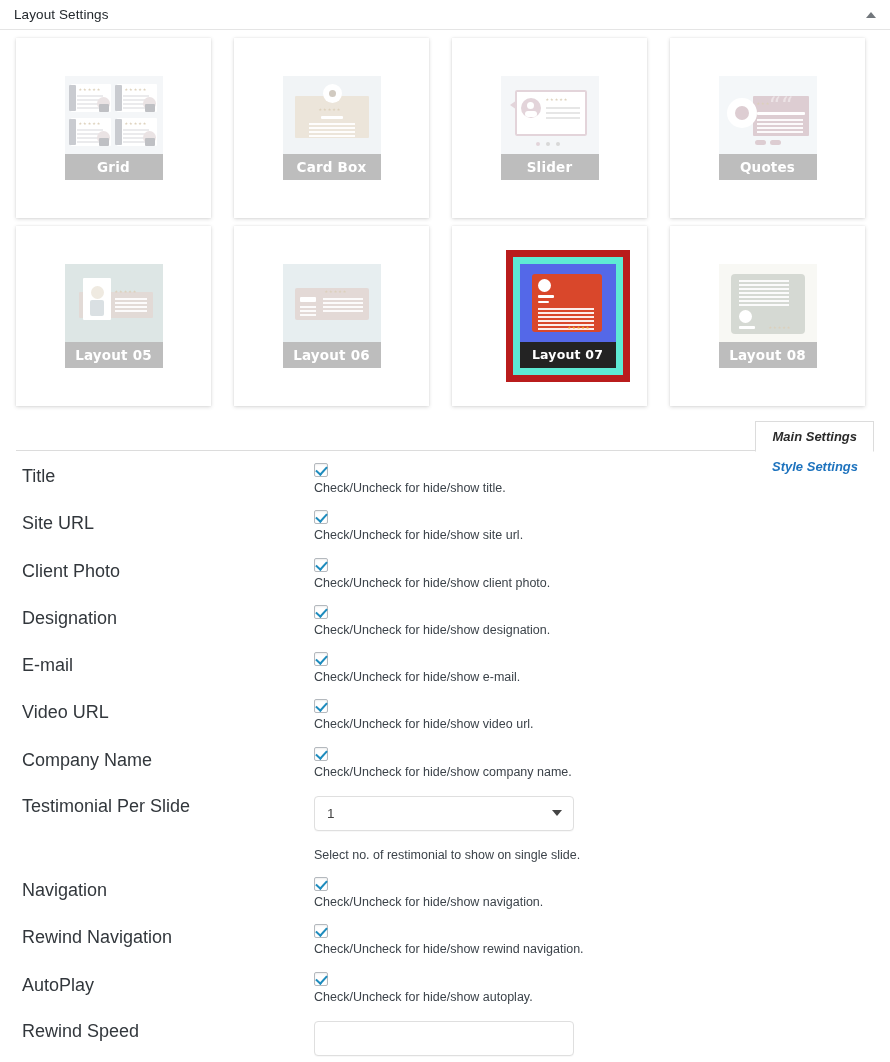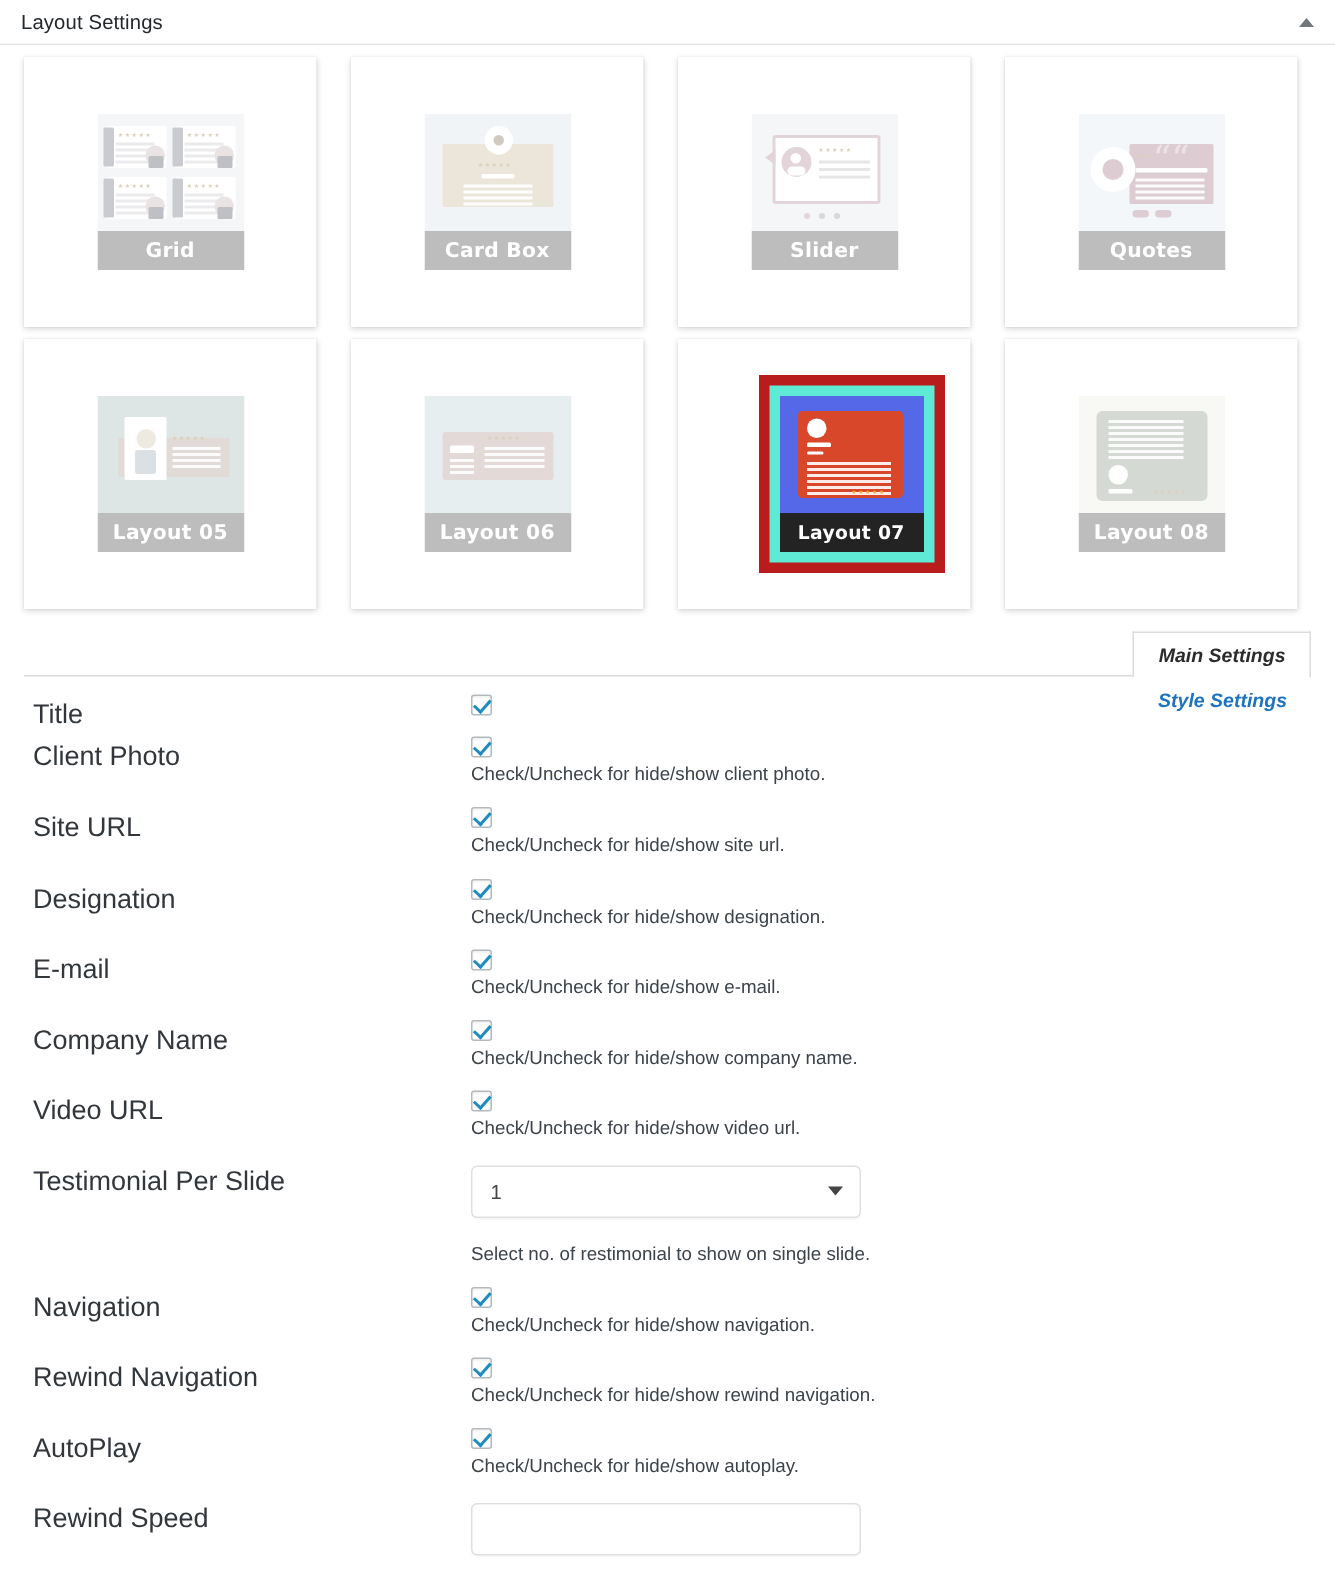--- a/index.html
+++ b/index.html
@@ -414,74 +414,75 @@
     <div class="tab active">Main Settings</div>
     <div class="tab inactive">Style Settings</div>
   </div>
 
 <div class="form">
     <div class="form-row">
       <div class="form-label">Title</div>
       <div class="form-field">
         <div class="check-block">
           <span class="cb"></span>
+          <div class="help">Check/Uncheck for hide/show title.</div>
+        </div>
+      </div>
+    </div>
+    <div class="form-row">
+      <div class="form-label">Site URL</div>
+      <div class="form-field">
+        <div class="check-block">
+          <span class="cb"></span>
+          <div class="help">Check/Uncheck for hide/show site url.</div>
         </div>
       </div>
     </div>
     <div class="form-row">
       <div class="form-label">Client Photo</div>
       <div class="form-field">
         <div class="check-block">
           <span class="cb"></span>
           <div class="help">Check/Uncheck for hide/show client photo.</div>
         </div>
       </div>
     </div>
     <div class="form-row">
-      <div class="form-label">Site URL</div>
-      <div class="form-field">
-        <div class="check-block">
-          <span class="cb"></span>
-          <div class="help">Check/Uncheck for hide/show site url.</div>
-        </div>
-      </div>
-    </div>
-    <div class="form-row">
       <div class="form-label">Designation</div>
       <div class="form-field">
         <div class="check-block">
           <span class="cb"></span>
           <div class="help">Check/Uncheck for hide/show designation.</div>
         </div>
       </div>
     </div>
     <div class="form-row">
       <div class="form-label">E-mail</div>
       <div class="form-field">
         <div class="check-block">
           <span class="cb"></span>
           <div class="help">Check/Uncheck for hide/show e-mail.</div>
         </div>
       </div>
     </div>
     <div class="form-row">
+      <div class="form-label">Video URL</div>
+      <div class="form-field">
+        <div class="check-block">
+          <span class="cb"></span>
+          <div class="help">Check/Uncheck for hide/show video url.</div>
+        </div>
+      </div>
+    </div>
+    <div class="form-row">
       <div class="form-label">Company Name</div>
       <div class="form-field">
         <div class="check-block">
           <span class="cb"></span>
           <div class="help">Check/Uncheck for hide/show company name.</div>
-        </div>
-      </div>
-    </div>
-    <div class="form-row">
-      <div class="form-label">Video URL</div>
-      <div class="form-field">
-        <div class="check-block">
-          <span class="cb"></span>
-          <div class="help">Check/Uncheck for hide/show video url.</div>
         </div>
       </div>
     </div>
     <div class="form-row">
       <div class="form-label row-label-tall">Testimonial Per Slide</div>
       <div class="form-field">
         <div class="select-block">
           <div class="fake-select">
             <span>1</span>
             <span class="caret"></span>

